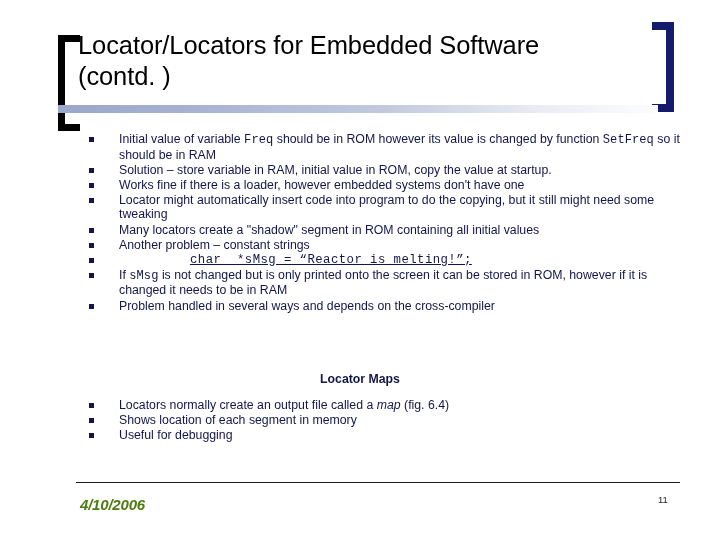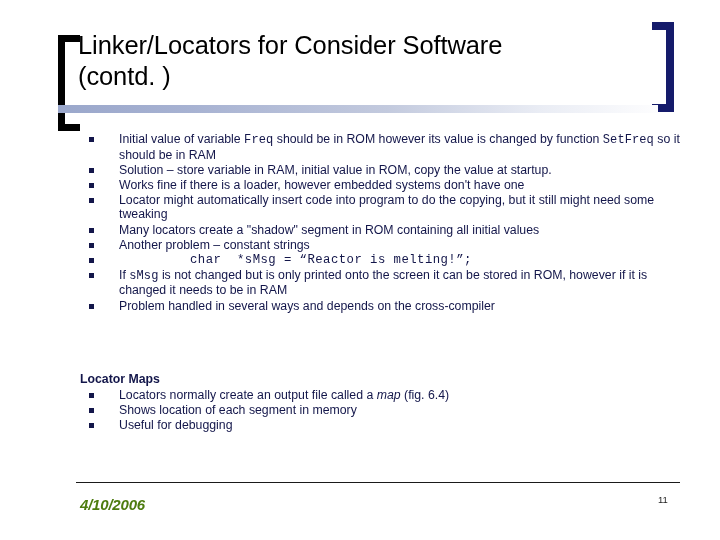--- a/index.html
+++ b/index.html
@@ -115,37 +115,39 @@
 
   
   .code-line {
     font-family: "Liberation Mono", "DejaVu Sans Mono", monospace;
     font-size: 10.6px;
     letter-spacing: 0.45px;
     color: #13164a;
     padding-left: 110px;
     line-height: 16px;
     white-space: pre;
+    text-decoration: underline;
   }
 
   
   #locator-section {
     position: absolute;
     left: 80px;
     top: 372px;
     width: 560px;
     color: #13164a;
   }
   #locator-heading {
     font-size: 12.3px;
     line-height: 15px;
     font-weight: bold;
     color: #13164a;
     padding-left: 0px;
-    margin-bottom: 1px;
+    margin-bottom: 11px;
+    text-align: center;
   }
 
   
   #footer-rule {
     position: absolute;
     left: 76px;
     top: 482px;
     width: 604px;
     height: 1px;
     background: #1a1a1a;
@@ -172,21 +174,21 @@
 </style>
 </head>
 <body>
 
 <div id="slide">
 
   <div class="bracket" id="bracket-left"></div>
   <div class="bracket" id="bracket-right"></div>
 
   <div id="title-block">
-    <div id="slide-title">Linker/Locators for Consider Software
+    <div id="slide-title">Locator/Locators for Embedded Software
 (contd. )</div>
   </div>
 
   <div id="title-rule"></div>
 
   <div id="body-block">
     <ul class="bullets" id="bullet-list-main">
         <li><span class="marker"></span><span>Initial value of variable </span><span class="mono">Freq</span><span> should be in ROM however its value is changed by function </span><span class="mono">SetFreq</span><span> so it should be in RAM</span></li>
         <li><span class="marker"></span><span>Solution – store variable in RAM, initial value in ROM, copy the value at startup.</span></li>
         <li><span class="marker"></span><span>Works fine if there is a loader, however embedded systems don't have one</span></li>

